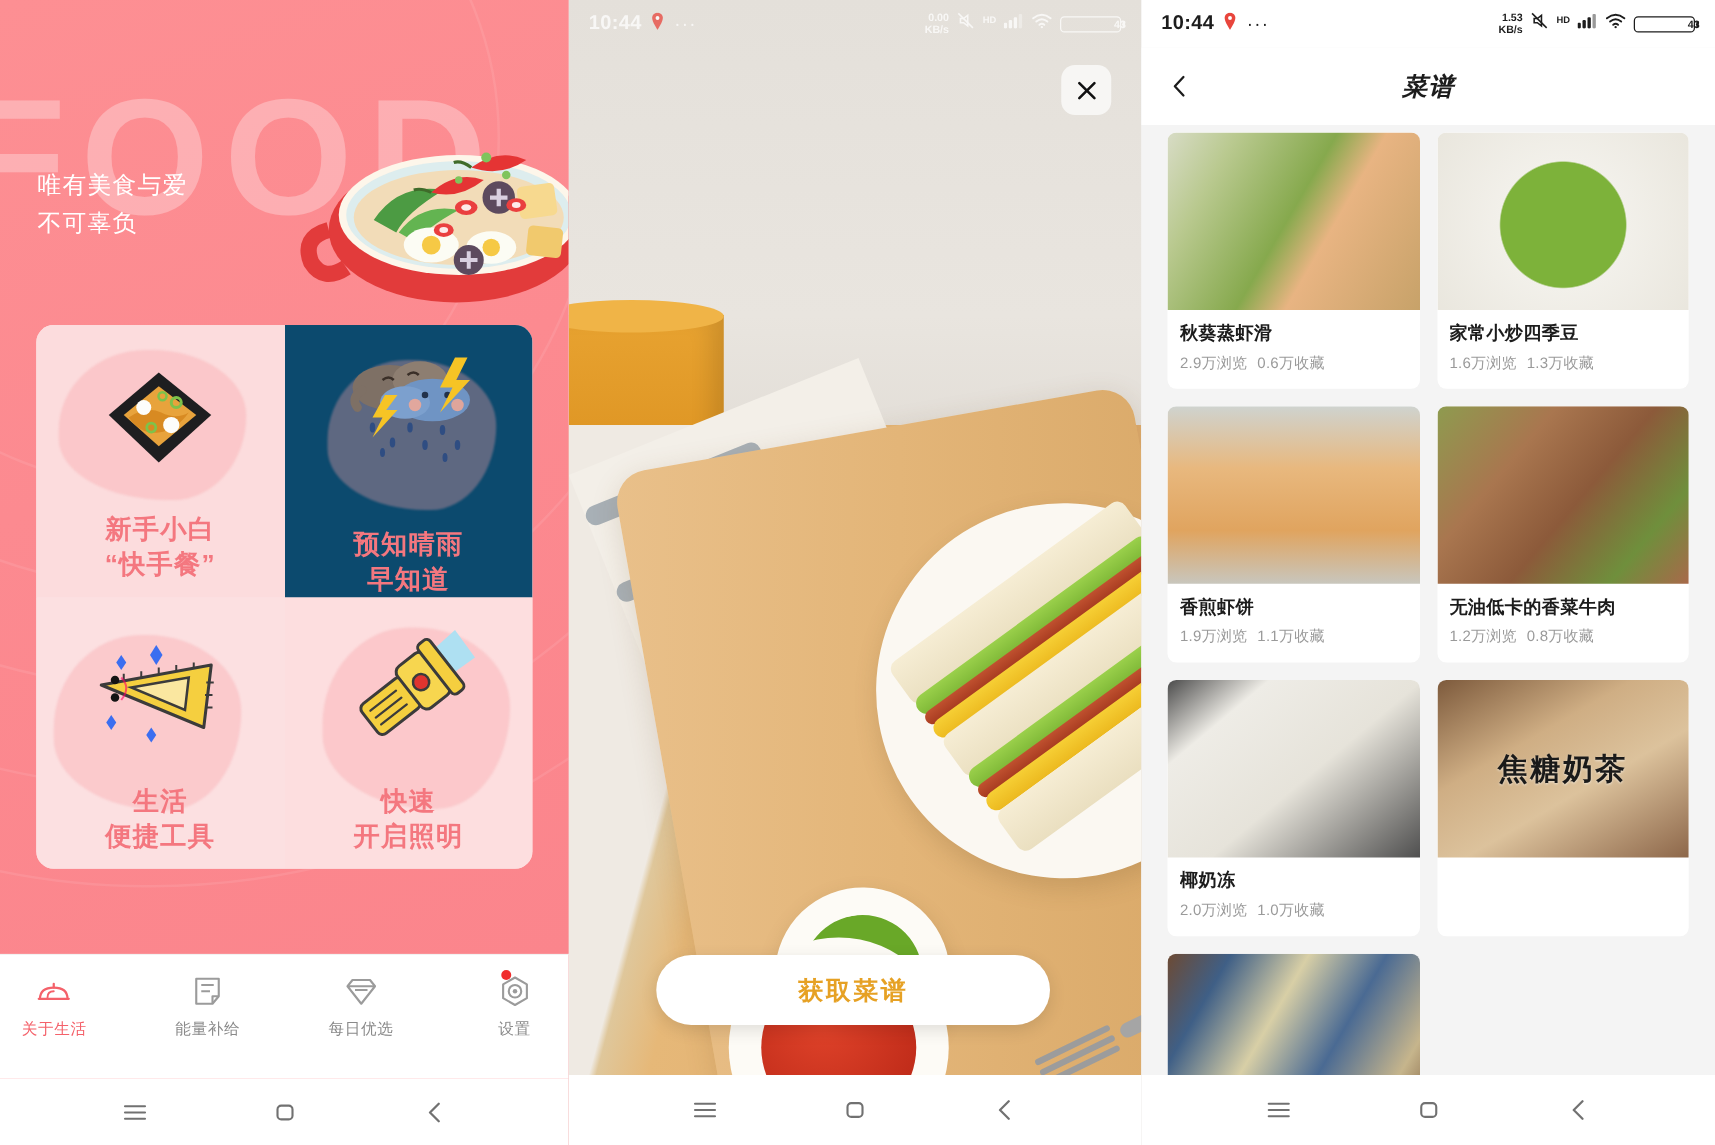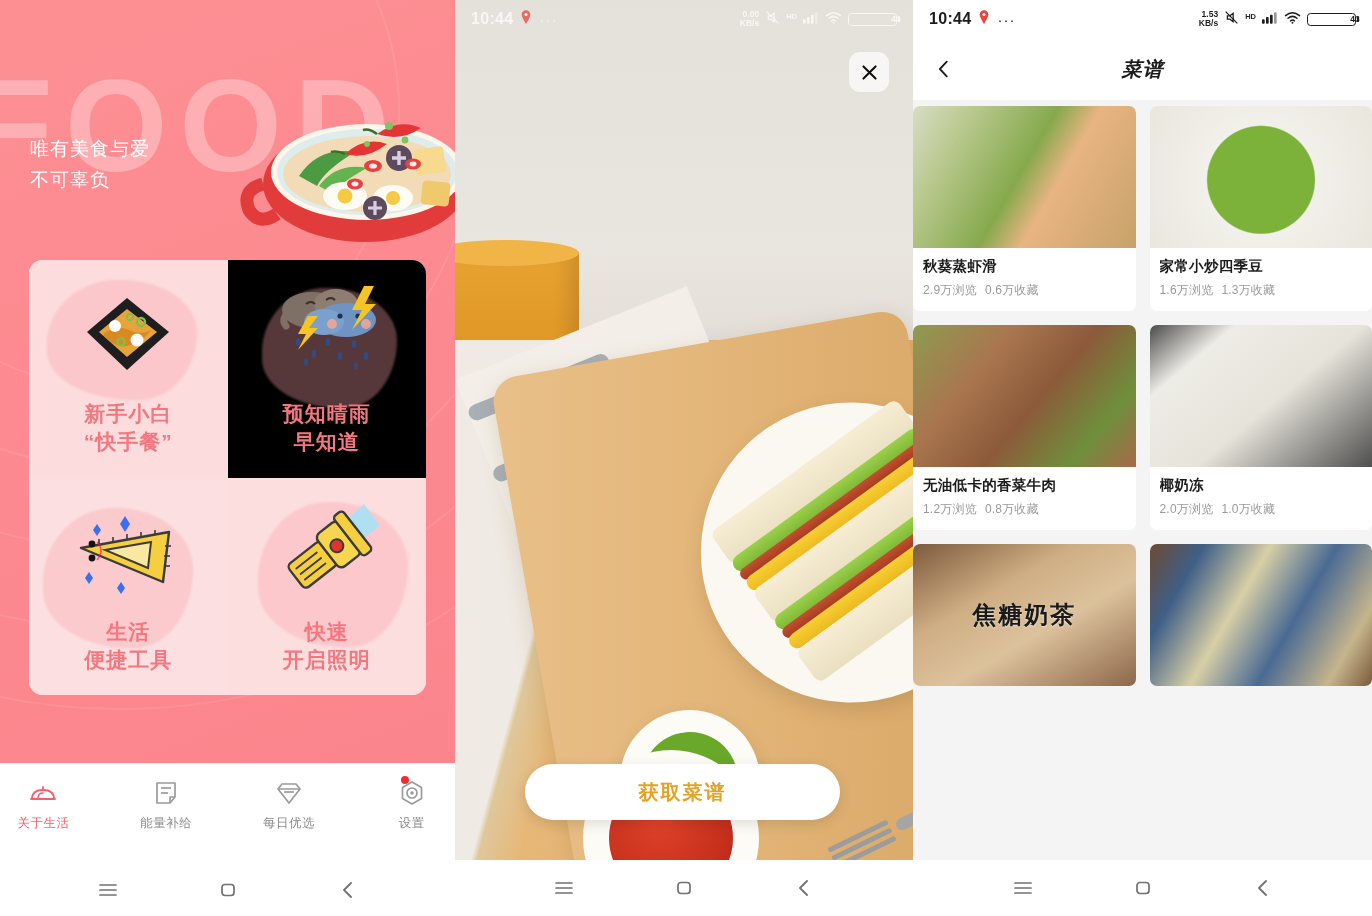--- a/index.html
+++ b/index.html
@@ -57,37 +57,37 @@
     overflow: hidden;
   }
   .gcell {
     position: relative;
     display: flex; flex-direction: column;
     align-items: center; justify-content: flex-start;
     padding-top: 18px;
     overflow: hidden;
   }
   .gcell.c0 { background: #fcdcdd; }
-  .gcell.c1 { background: #000000; }
+  .gcell.c1 { background: #0c4a6e; justify-content: space-between; }
   .gcell.c2 { background: #fce0e1; }
   .gcell.c3 { background: #fddedf; }
   .brush {
     position: absolute; width: 150px; height: 120px;
     background: rgba(249,160,166,0.35);
     border-radius: 48% 52% 40% 60% / 55% 45% 58% 42%;
     filter: blur(1px);
   }
   .gcell.c0 .brush { left: 18px; top: 20px; }
   .gcell.c1 .brush { left: 34px; top: 28px; width: 135px; }
   .gcell.c2 .brush { left: 14px; top: 30px; height: 140px; }
   .gcell.c3 .brush { left: 30px; top: 24px; height: 145px; }
   .gicon { position: relative; width: 118px; height: 110px; z-index: 2; }
   .glabel {
     position: relative; z-index: 2;
-    margin-top: 12px; text-align: center;
+    margin-top: 22px; text-align: center;
     color: #f4777f; font-weight: bold;
     font-size: 21px; line-height: 28px; letter-spacing: 1px;
   }
 
   .p1-tabbar {
     height: 106px; background: #ffffff;
     border-top: 1px solid #f2f2f2;
     display: flex; align-items: flex-start; padding-top: 14px; gap: 36px;
   }
   .tab { flex: 1; display: flex; flex-direction: column; align-items: center; position: relative; }
@@ -280,21 +280,21 @@
   .p3-appbar {
     height: 62px; background: #ffffff;
     display: flex; align-items: center; position: relative; padding: 0 14px; font-style: italic;
   }
   .back-btn { width: 34px; height: 34px; display: flex; align-items: center; justify-content: center; cursor: pointer; }
   .p3-title {
     position: absolute; left: 0; right: 0; text-align: center;
     font-size: 20px; font-weight: bold; color: #1c1c1c; letter-spacing: 1px;
     pointer-events: none;
   }
-  .p3-list { flex: 1; overflow: hidden; padding: 6px 0 0; }
+  .p3-list { flex: 1; overflow: hidden; padding: 6px 21px 0; }
   .rgrid { display: grid; grid-template-columns: 1fr 1fr; gap: 14px; }
   .rcard { background:#fff; border-radius: 7px; overflow: hidden; cursor: pointer; }
   .rthumb { width: 100%; height: 142px; position: relative; overflow: hidden; }
   .rbody { padding: 9px 10px 12px; }
   .rtitle { font-size: 14.5px; color: #1c1c1c; font-weight: 600; letter-spacing: .3px; white-space: nowrap; overflow: hidden; text-overflow: ellipsis; }
   .rmeta { margin-top: 6px; font-size: 12px; color: #9a9a9a; letter-spacing: .2px; }
   .rmeta span + span { margin-left: 8px; }
   .rthumb .label-ov {
     position: absolute; left: 0; right: 0; top: 50%; transform: translateY(-50%);
     text-align: center; color: #1a1a1a; font-size: 24px; font-weight: bold; letter-spacing: 2px;
@@ -734,20 +734,29 @@
         <div class="rcard">
           <div class="rthumb t-beans"></div>
           <div class="rbody">
             <div class="rtitle">家常小炒四季豆</div>
             <div class="rmeta">
               <span>1.6万浏览</span><span>1.3万收藏</span>
             </div>
           </div>
         </div>
 
+        <div class="rcard">
+          <div class="rthumb t-cake"></div>
+          <div class="rbody">
+            <div class="rtitle">香煎虾饼</div>
+            <div class="rmeta">
+              <span>1.9万浏览</span><span>1.1万收藏</span>
+            </div>
+          </div>
+        </div>
 
 
         <div class="rcard">
           <div class="rthumb t-beef"></div>
           <div class="rbody">
             <div class="rtitle">无油低卡的香菜牛肉</div>
             <div class="rmeta">
               <span>1.2万浏览</span><span>0.8万收藏</span>
             </div>
           </div>

